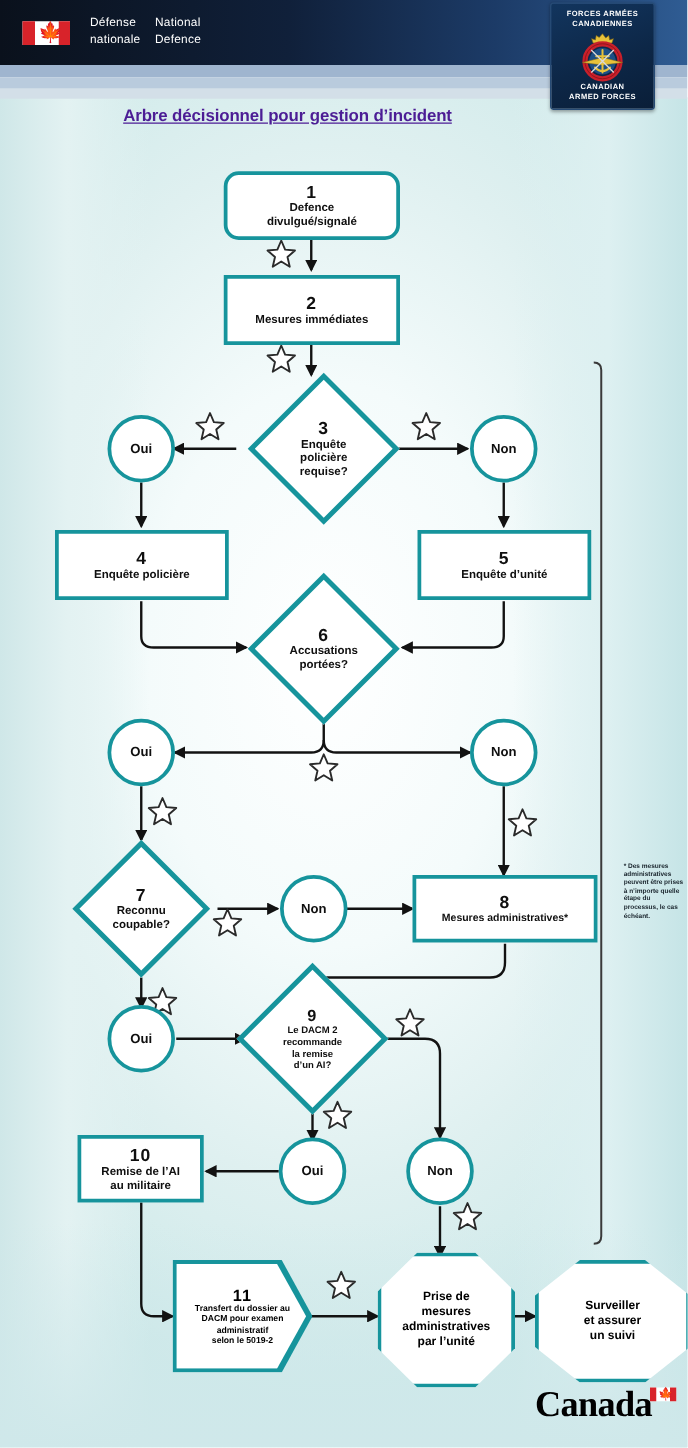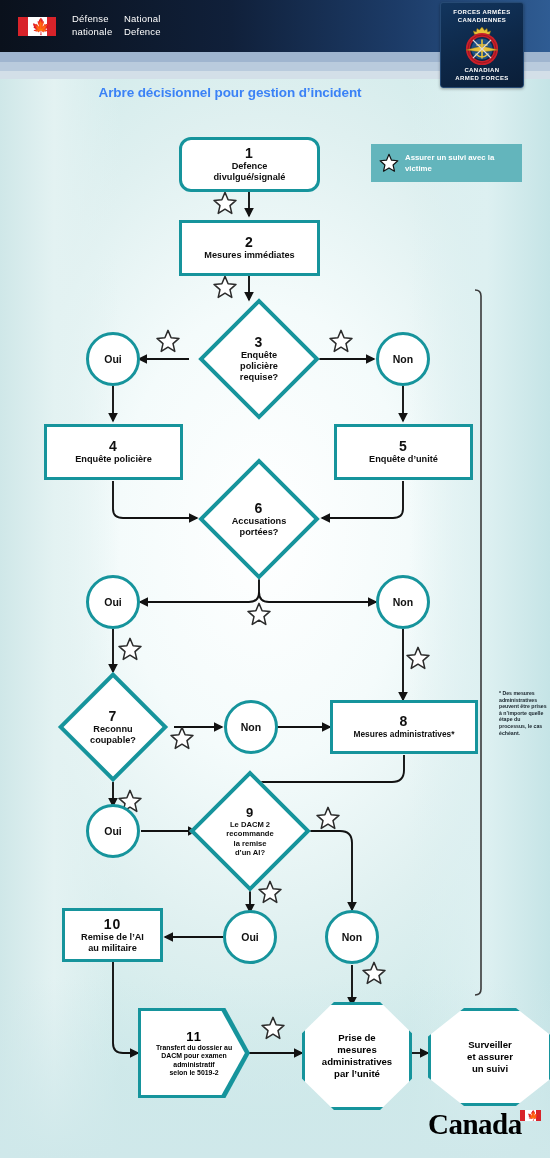--- a/index.html
+++ b/index.html
@@ -55,21 +55,21 @@
     overflow:hidden;
   }
   .caf-t,.caf-b{position:absolute;left:0;width:82px;text-align:center;color:#fff;
     font-size:6px;font-weight:700;letter-spacing:.4px;line-height:7.5px;}
   .caf-t{top:6px;} .caf-b{bottom:5px;}
   .caf-crest{position:absolute;left:19px;top:21px;width:44px;height:44px;}
 
   
   .title{
     position:absolute;left:45px;top:84px;width:370px;text-align:center;
-    font-size:13.5px;font-weight:700;color:#3b82f6;line-height:17px;letter-spacing:-.1px;
+    font-size:13.5px;font-weight:700;color:#4c1d95;line-height:17px;letter-spacing:-.1px;text-decoration:underline;
   }
 
   
   .legend{
     position:absolute;left:371px;top:144px;width:151px;height:38px;
     background:#63b5bc;
   }
   .legend-star{position:absolute;left:8px;top:9px;width:20px;height:20px;}
   .legend-txt{position:absolute;left:34px;top:9px;width:112px;color:#ffffff;
     font-size:7.8px;font-weight:700;line-height:10.5px;}
@@ -173,26 +173,20 @@
     <div class="caf-b">
       <div>CANADIAN</div>
       <div>ARMED FORCES</div>
     </div>
   </div>
 
   <div class="title">
     <div>Arbre décisionnel pour gestion d’incident</div>
   </div>
 
-  <div class="legend">
-    <svg class="legend-star" viewBox="0 0 24 24">
-      <path d="M12 1.6 L15.0 8.6 L22.6 9.3 L16.9 14.4 L18.6 21.9 L12 17.9 L5.4 21.9 L7.1 14.4 L1.4 9.3 L9.0 8.6 Z" fill="#ffffff" stroke="#111111" stroke-width="1.4" stroke-linejoin="round"></path>
-    </svg>
-    <div class="legend-txt">Assurer un suivi avec la victime</div>
-  </div>
 
   <svg class="flow" viewBox="0 0 550 1158">
     <defs>
       <marker id="ah" viewBox="0 0 10 10" refX="8.4" refY="5" markerWidth="5.2" markerHeight="5.2" orient="auto-start-reverse">
         <path d="M 0 0 L 10 5 L 0 10 z" fill="#121212"></path>
       </marker>
     </defs>
     <g stroke="#121212" stroke-width="1.9" fill="none" marker-end="url(#ah)">
 
       <path d="M249 191 V216"></path>

